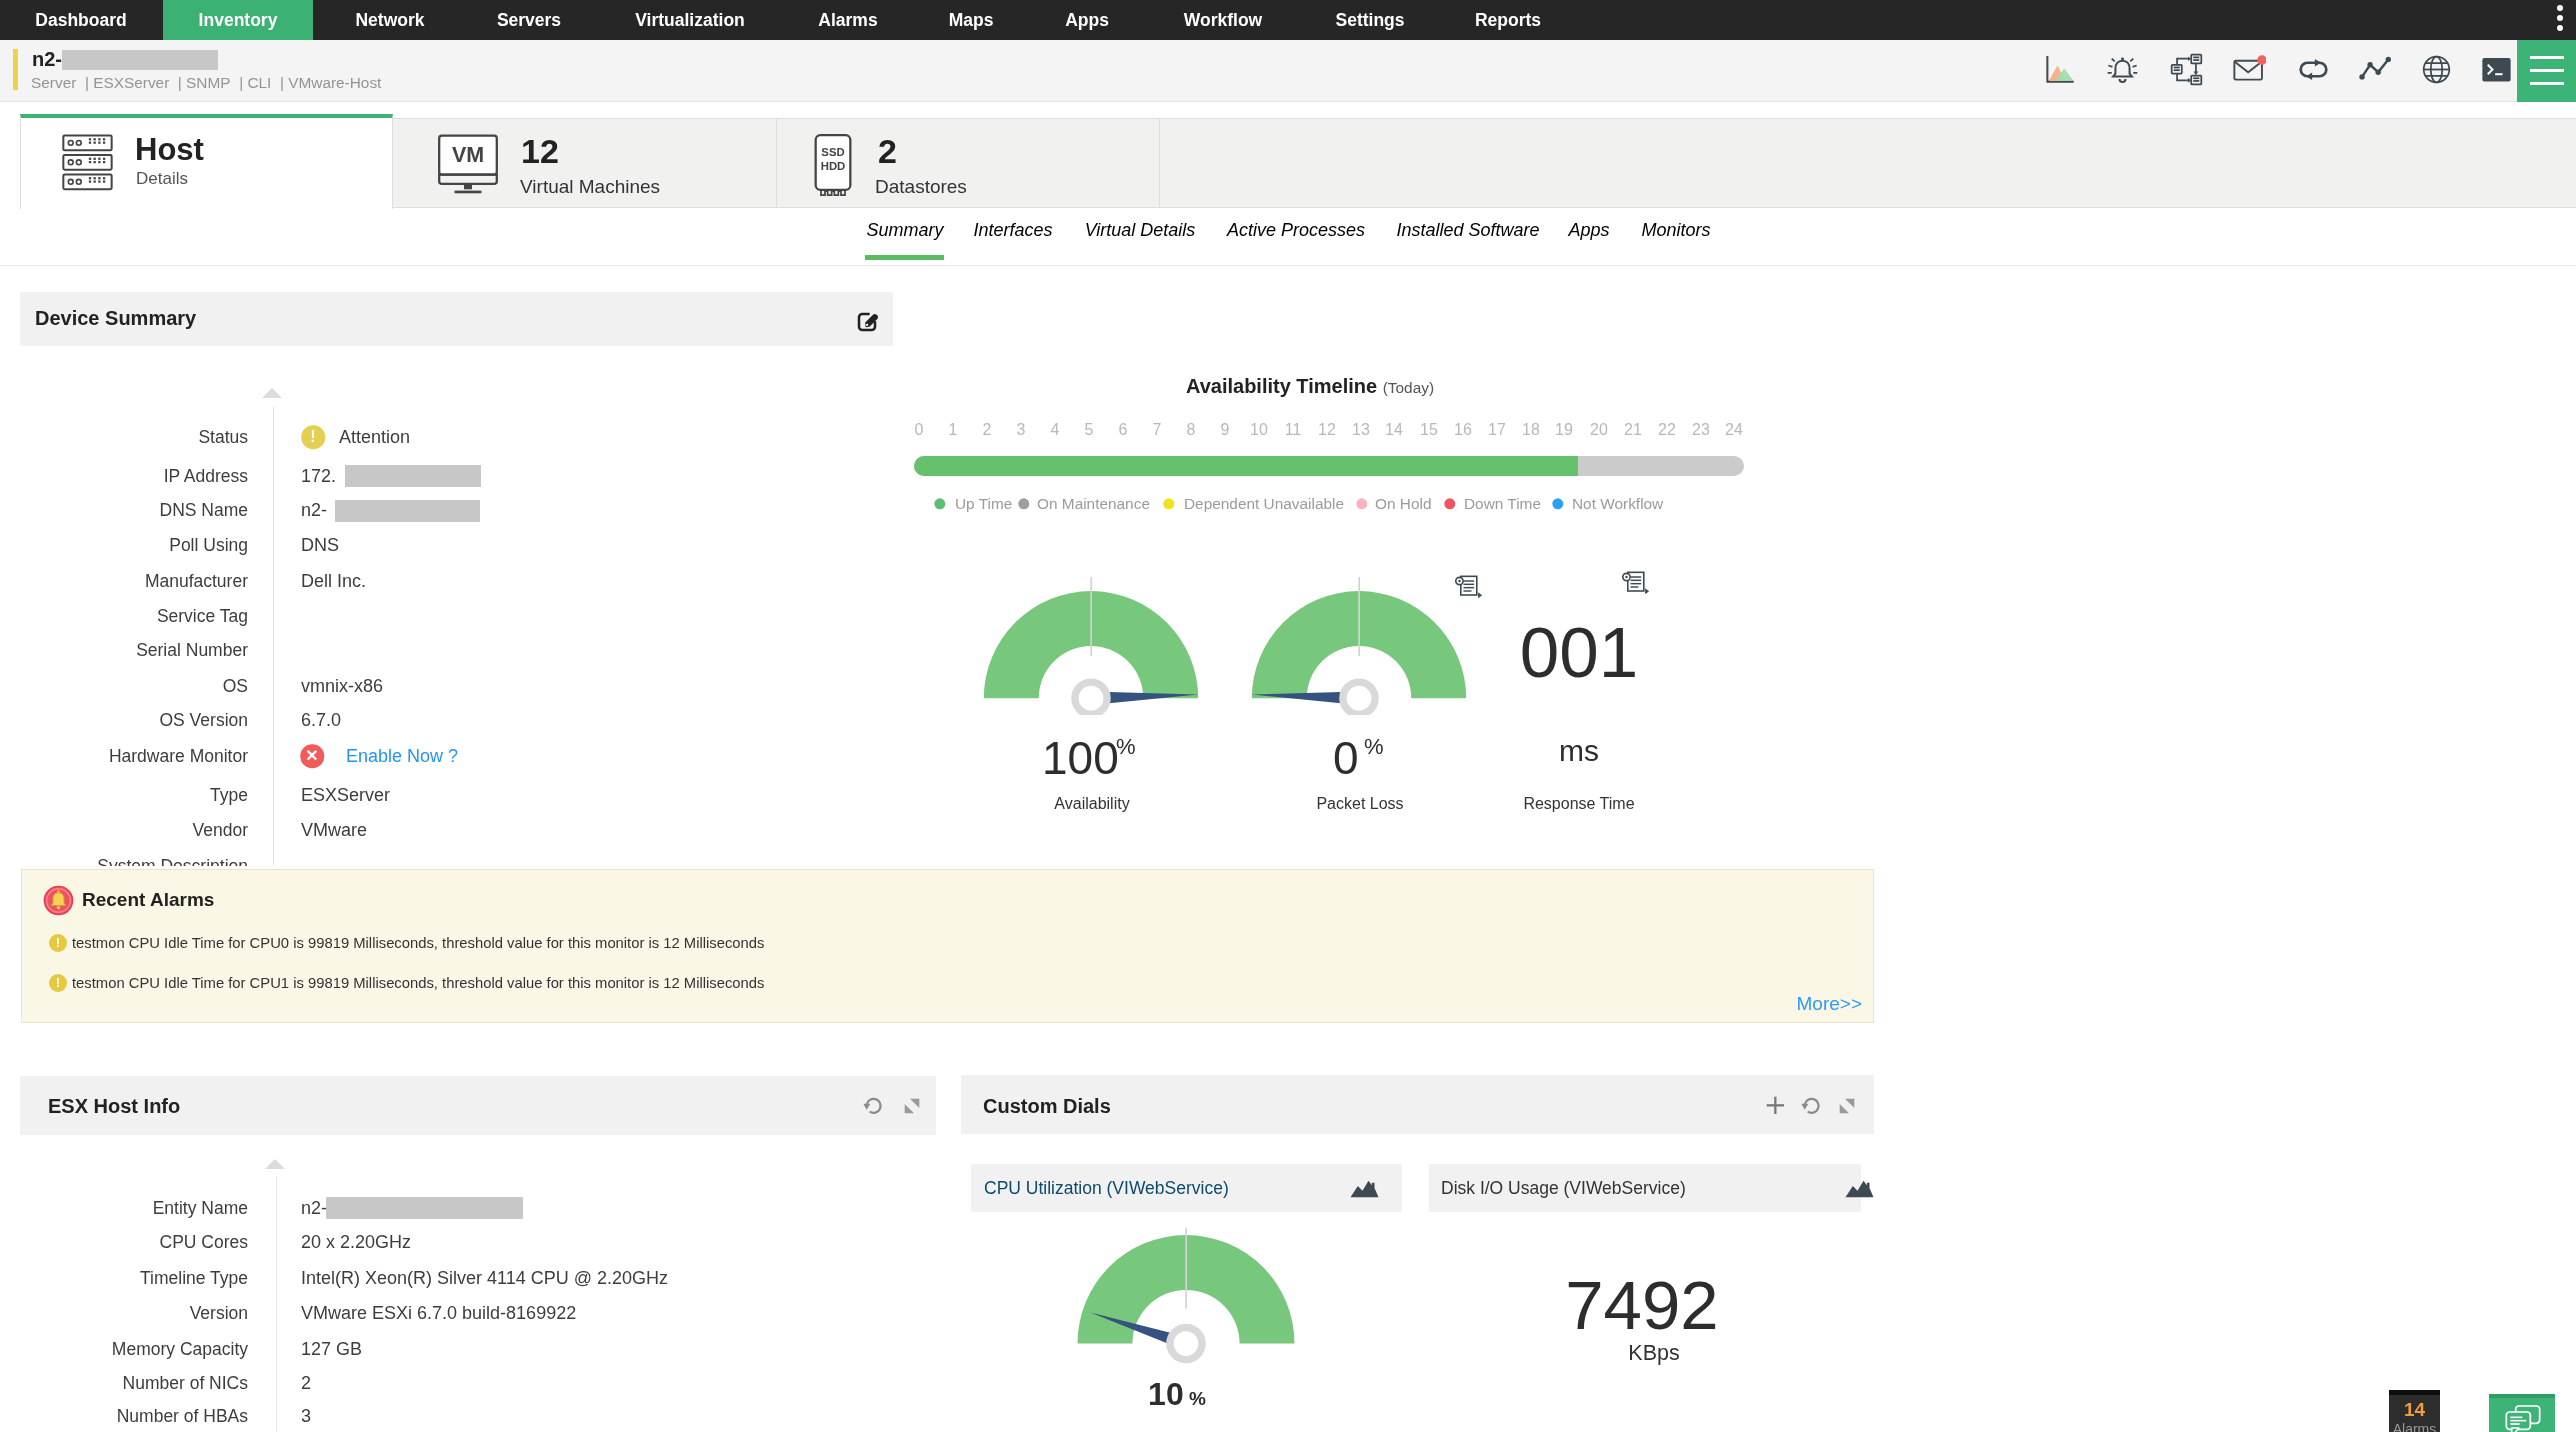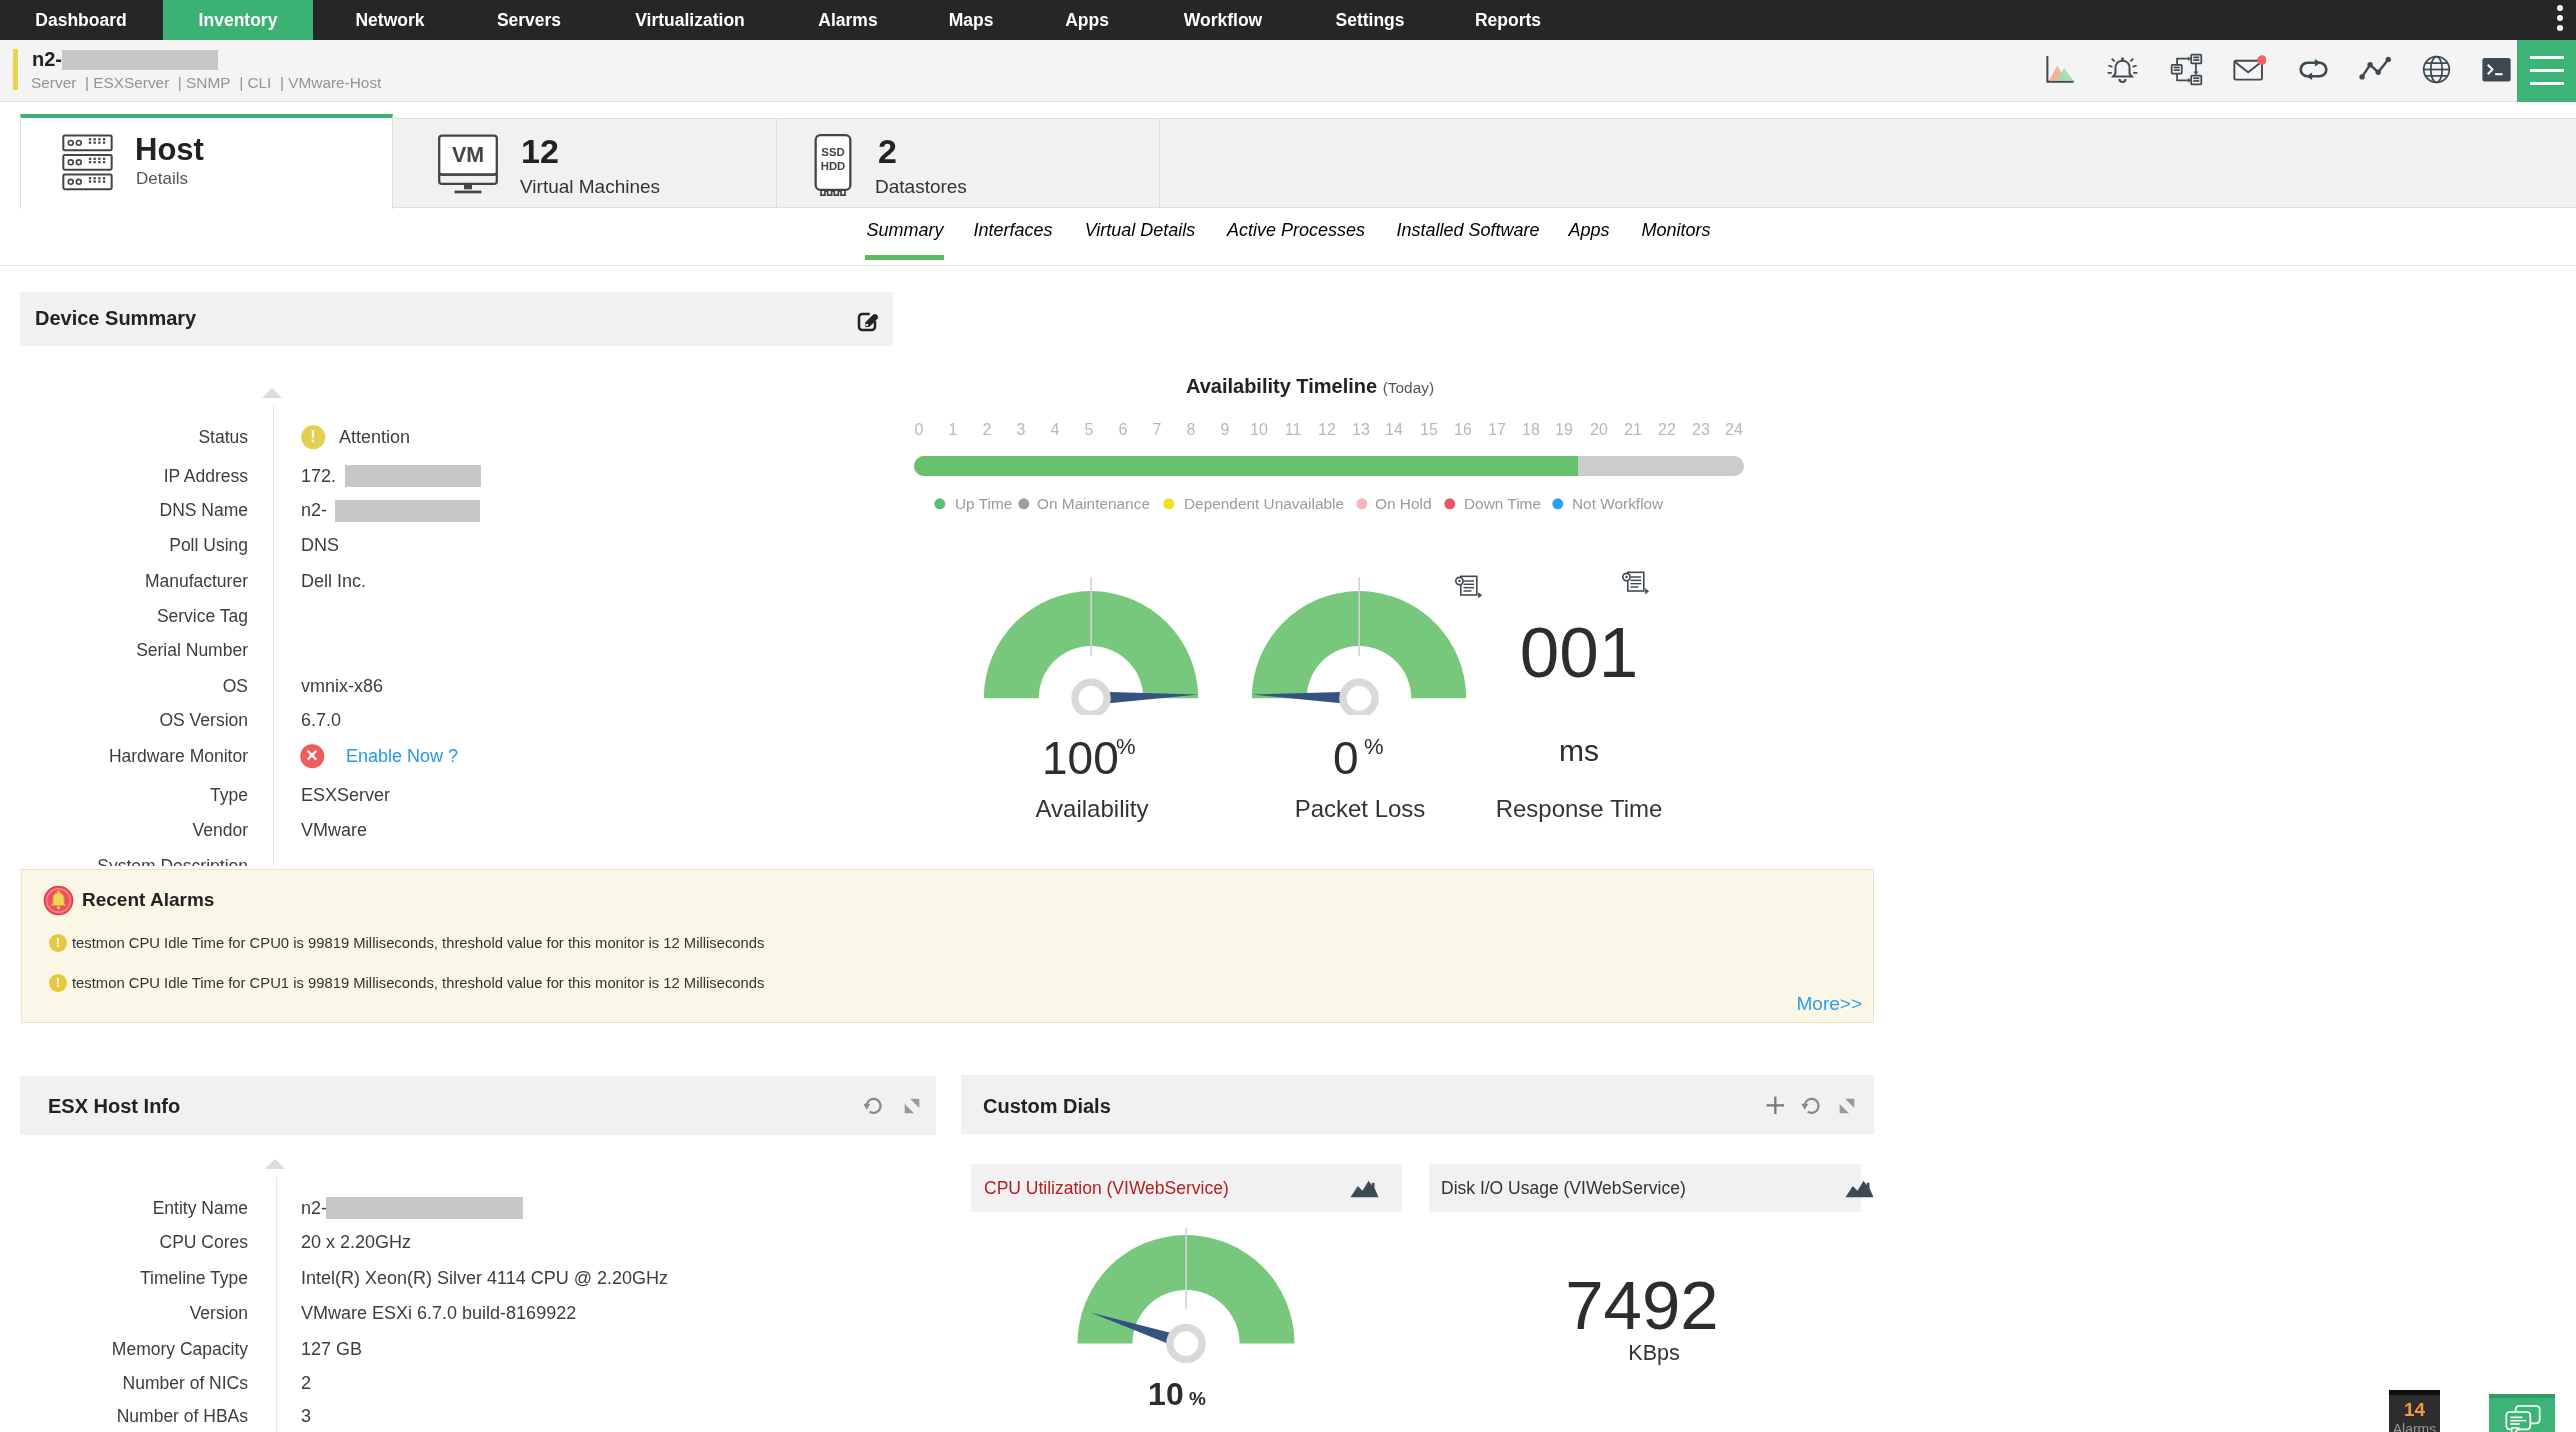--- a/index.html
+++ b/index.html
@@ -36,21 +36,21 @@
 .redact{position:absolute;background:#c7c7c7;}
 .vline{position:absolute;width:1.3px;background:#e5e5e5;}
 .coltri{position:absolute;width:0;height:0;border-left:10.7px solid transparent;border-right:10.7px solid transparent;border-bottom:10px solid #dcdcdc;}
 .icirc{position:absolute;border-radius:50%;transform:translate(-50%,-50%);color:#fff;text-align:center;}
 
 .hourlab{position:absolute;top:421px;font-size:16px;color:#b8b8b8;transform:translateX(-50%);}
 .legdot{position:absolute;width:11.4px;height:11.4px;border-radius:50%;transform:translate(-50%,-50%);}
 .legtxt{position:absolute;font-size:15.4px;color:#9b9b9b;transform:translateY(-50%);white-space:nowrap;}
 
 .gnum{position:absolute;font-size:46px;color:#2d2d2d;transform:translateX(-50%);white-space:nowrap;}
-.glab{position:absolute;font-size:24px;color:#333;transform:translateX(-50%);white-space:nowrap;}
+.glab{position:absolute;font-size:16px;color:#333;transform:translateX(-50%);white-space:nowrap;}
 
 #alarms{left:21px;top:869px;width:1853px;height:154px;background:#fbf7e6;border:0.7px solid #e9e4ce;box-sizing:border-box;}
 .alrow{position:absolute;font-size:14.8px;color:#333;transform:translateY(-50%);white-space:nowrap;}
 
 #blackbox{left:2389px;top:1390px;width:51px;height:42px;background:#2d2d2d;border-top:5.4px solid #0d0d0d;box-sizing:content-box;}
 #greenbox{left:2489px;top:1394px;width:66px;height:38px;background:#3db377;border-top:4px solid #2f9e63;box-sizing:content-box;}
 </style>
 </head>
 <body>
 
@@ -417,21 +417,21 @@
         <path d="M7 16 a10.5 10.5 0 1 1 4.5 10.5" stroke="#8a8a8a" stroke-width="3.4" fill="none"></path>
 <polygon points="2,14.5 12.5,14.5 7,23.5" fill="#8a8a8a"></polygon>
       </g>
     </svg>
     <svg style="position:absolute;left:71px;top:0;" width="24" height="24" viewBox="0 0 36 36">
       <polygon points="7,29 7,15 21,29" fill="#9a9a9a"></polygon>
       <polygon points="29,7 15,7 29,21" fill="#9a9a9a"></polygon>
     </svg>
   </div>
 <div class="phead" style="left:971px;top:1164px;width:431px;height:48px;"></div>
-<div class="abs" style="left:984px;top:1188px;transform:translateY(-50%);font-size:17.5px;color:#b91c1c;">CPU Utilization (VIWebService)</div>
+<div class="abs" style="left:984px;top:1188px;transform:translateY(-50%);font-size:17.5px;color:#0c4a6e;">CPU Utilization (VIWebService)</div>
 <div id="charticon1" class="abs" style="left:1349px;top:1176px;"><svg width="31" height="24" viewBox="0 0 46 36">
       <polygon points="2,32 13,15 20,22 29,7 34,14 34,10 38,10 38,18 44,32" fill="#3e4a52"></polygon>
     </svg></div>
 <div class="phead" style="left:1429px;top:1164px;width:432px;height:48px;"></div>
 <div class="abs" style="left:1441px;top:1188px;transform:translateY(-50%);font-size:17.5px;color:#333;">Disk I/O Usage (VIWebService)</div>
 <div id="charticon2" class="abs" style="left:1844px;top:1176px;"><svg width="31" height="24" viewBox="0 0 46 36">
       <polygon points="2,32 13,15 20,22 29,7 34,14 34,10 38,10 38,18 44,32" fill="#3e4a52"></polygon>
     </svg></div>
 <div id="gauge-cpu" class="abs" style="left:1072px;top:1223px;"><svg width="228" height="142" viewBox="0 0 340 212">
 <path d="M 8 180 A 162 162 0 0 1 332 180 L 250 180 A 80 80 0 0 0 90 180 Z" fill="#77c77d"></path>

